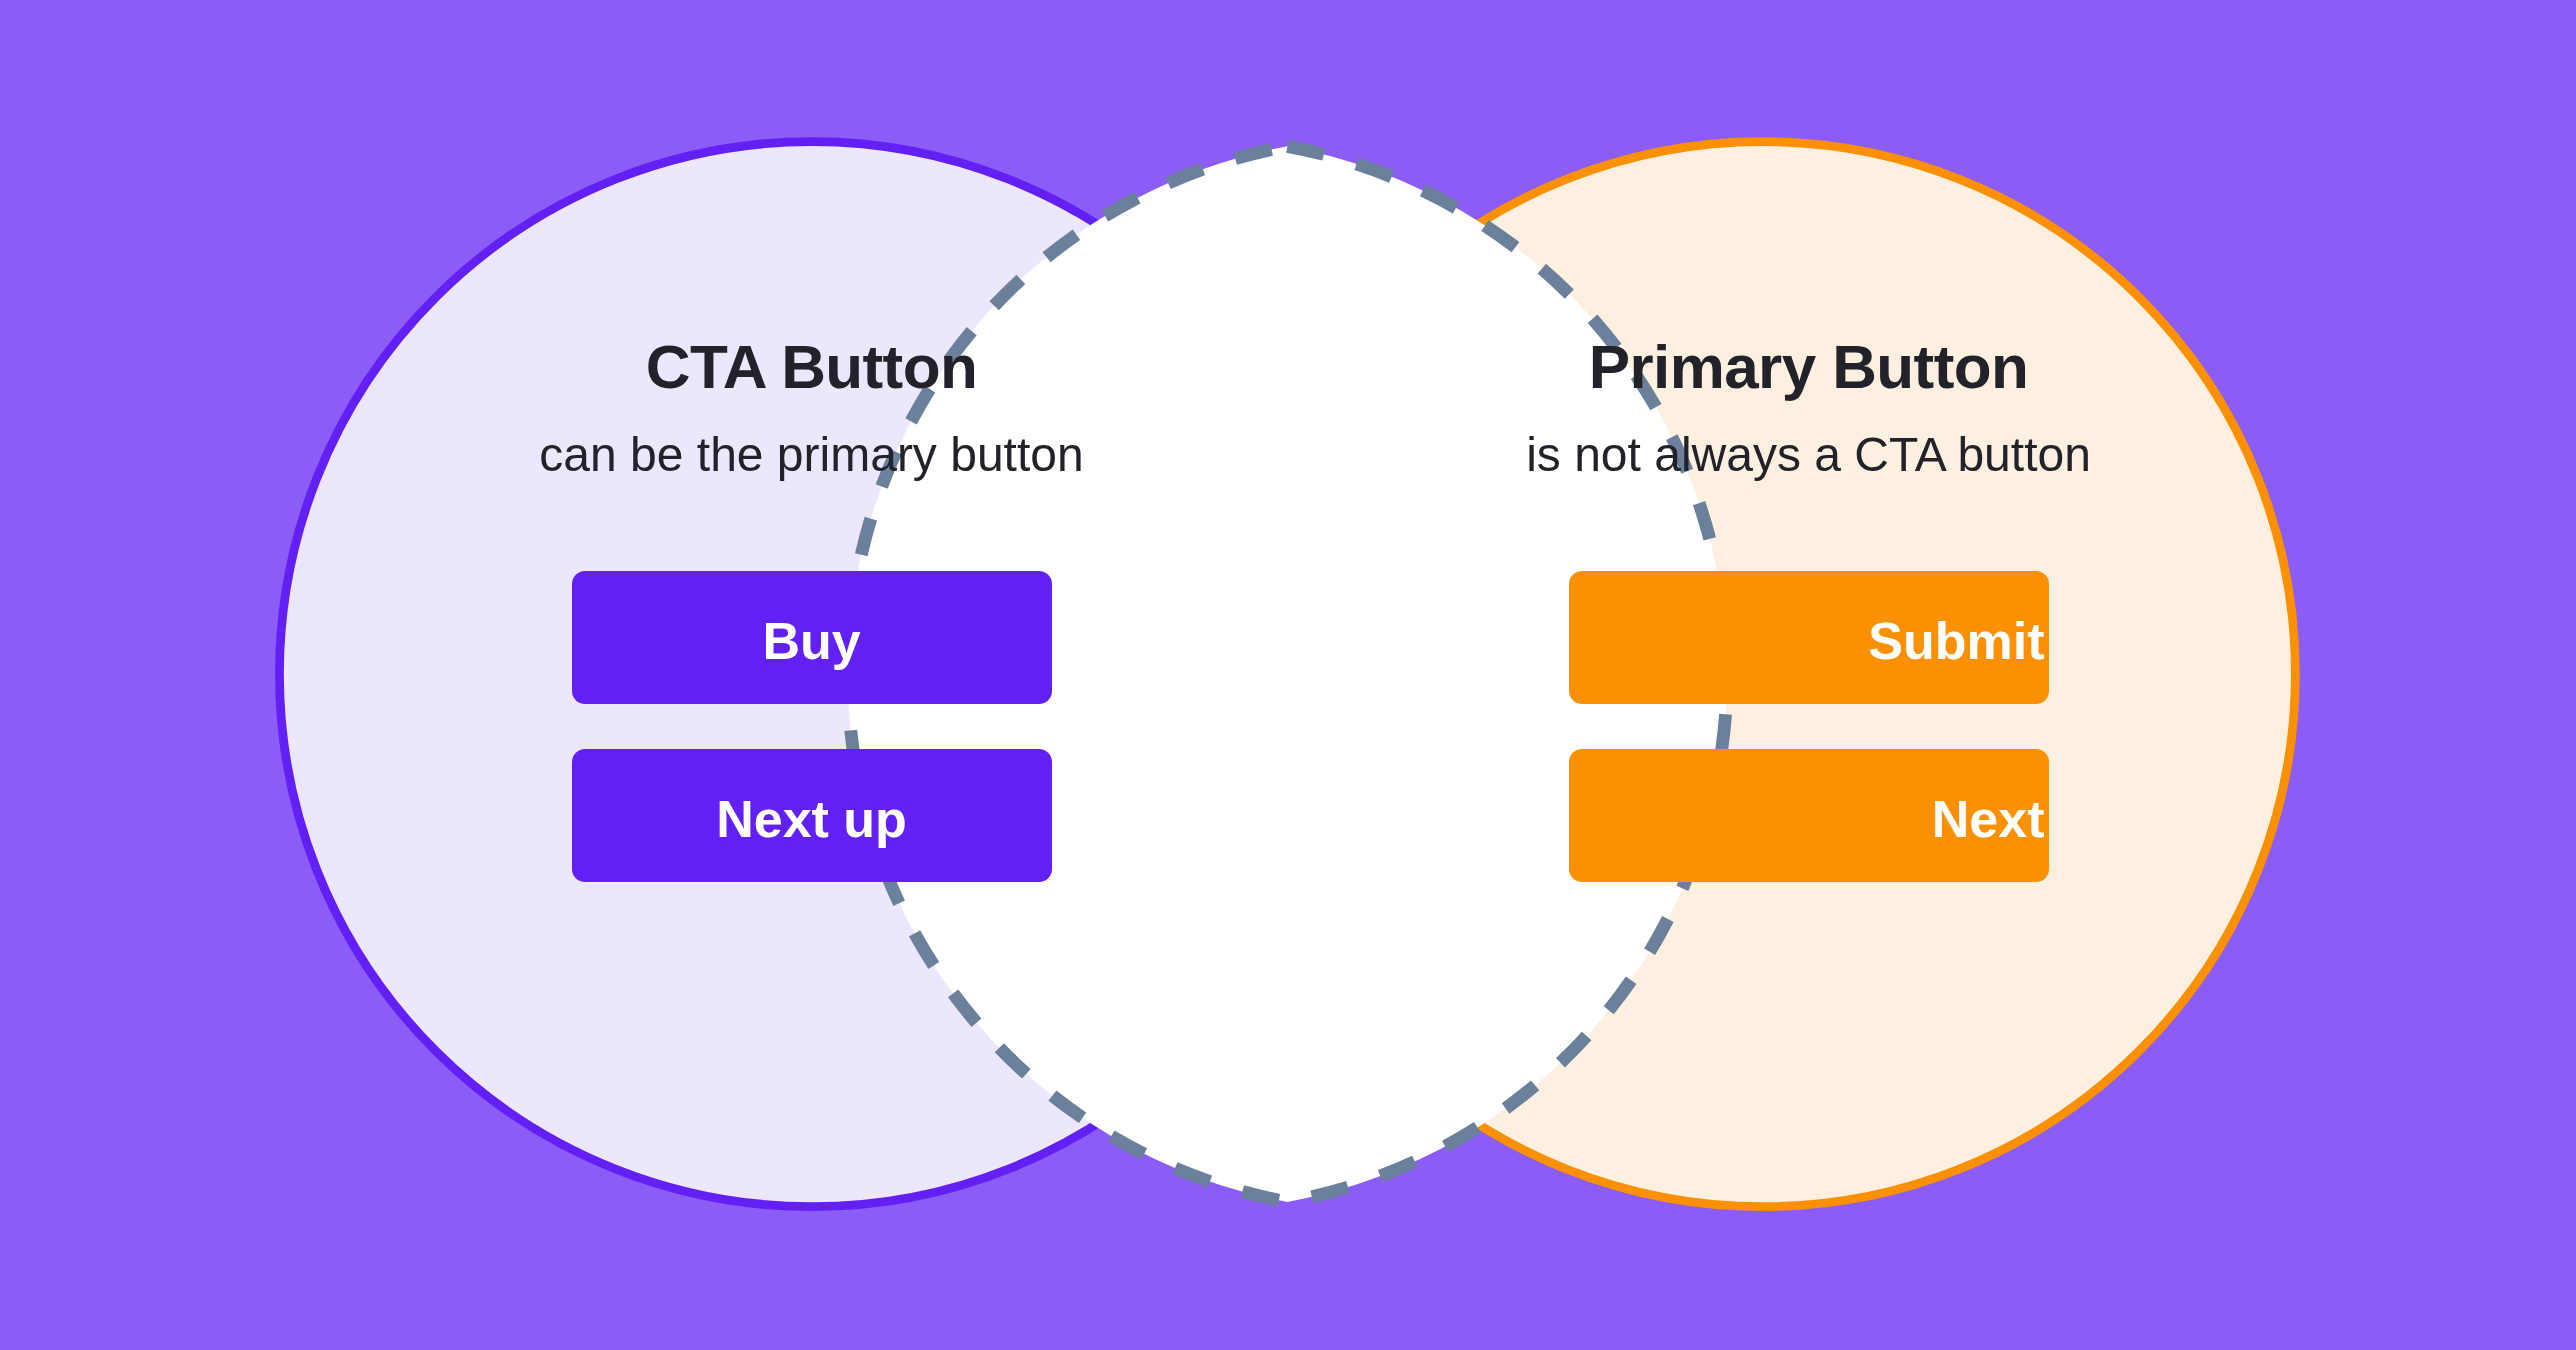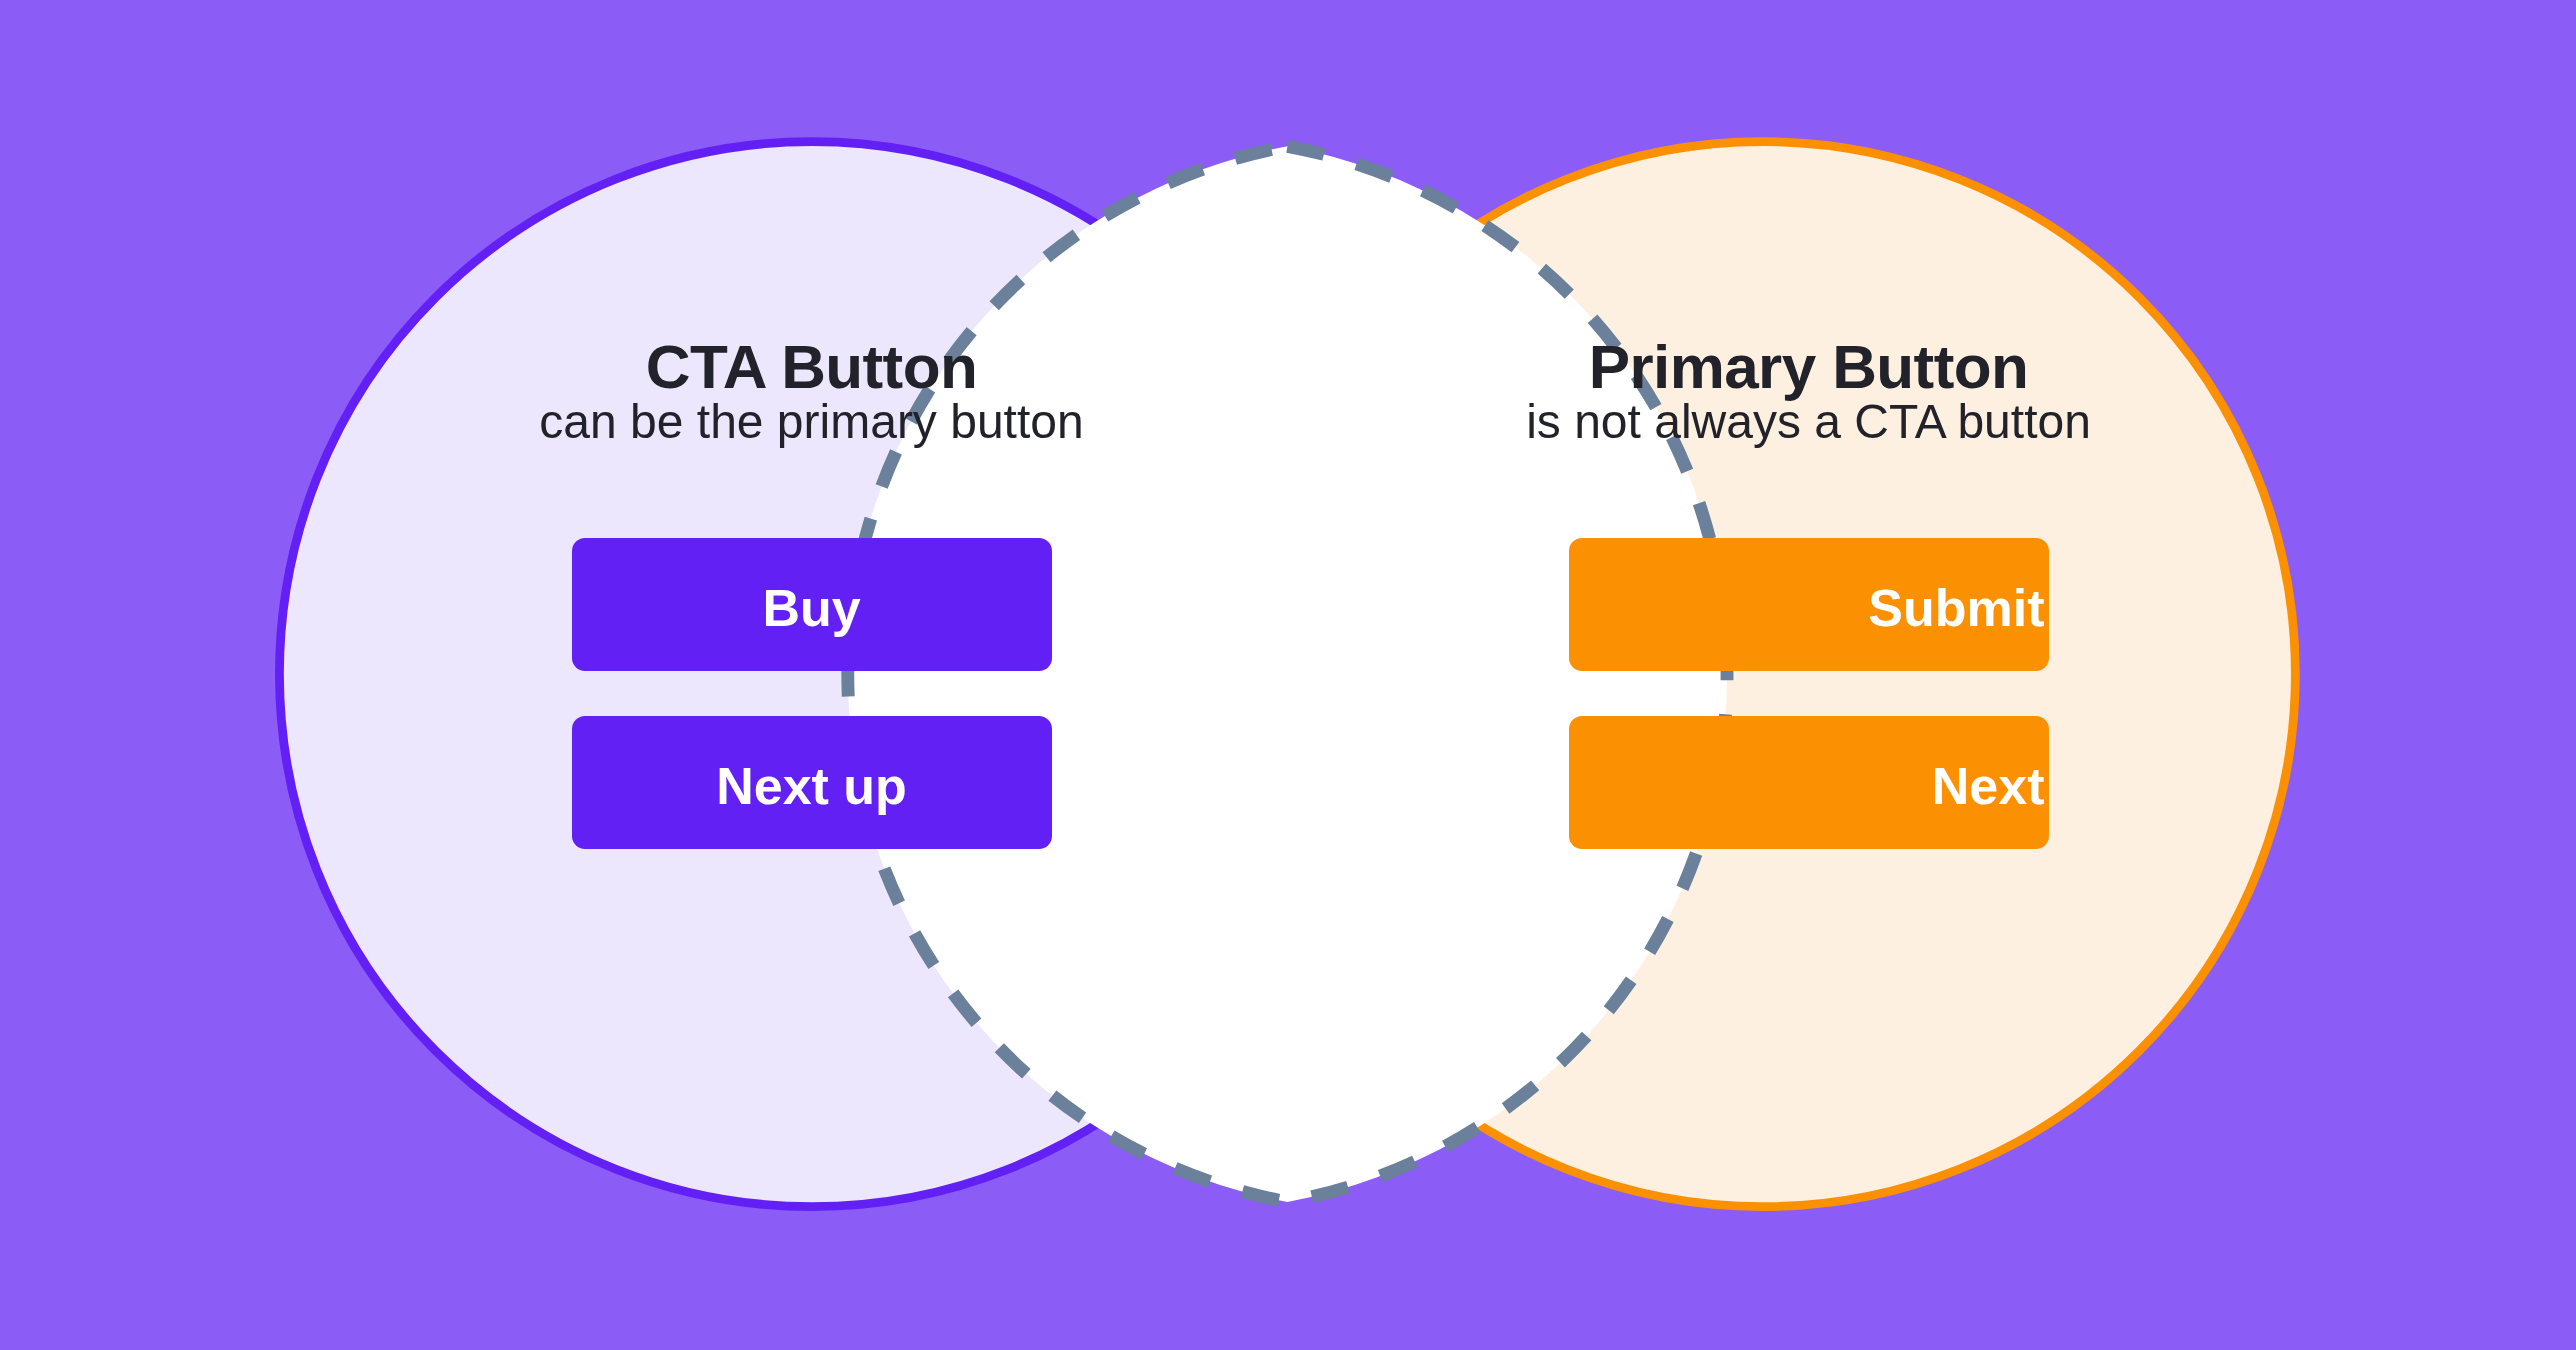--- a/index.html
+++ b/index.html
@@ -42,21 +42,21 @@
   }
   .set-subtitle {
     font-size: 48px;
     font-weight: normal;
     color: #22222A;
     line-height: 1;
     white-space: nowrap;
   }
   #left-panel  .set-title    { margin-top: 198px; }
   #right-panel .set-title    { margin-top: 198px; }
-  .set-subtitle { }
+  .set-subtitle { margin-top: 33px; }
 
   .button-stack {
     display: flex;
     flex-direction: column;
     margin-top: 92px;
     gap: 45px;
   }
   .venn-button {
     width: 480px;
     height: 133px;

